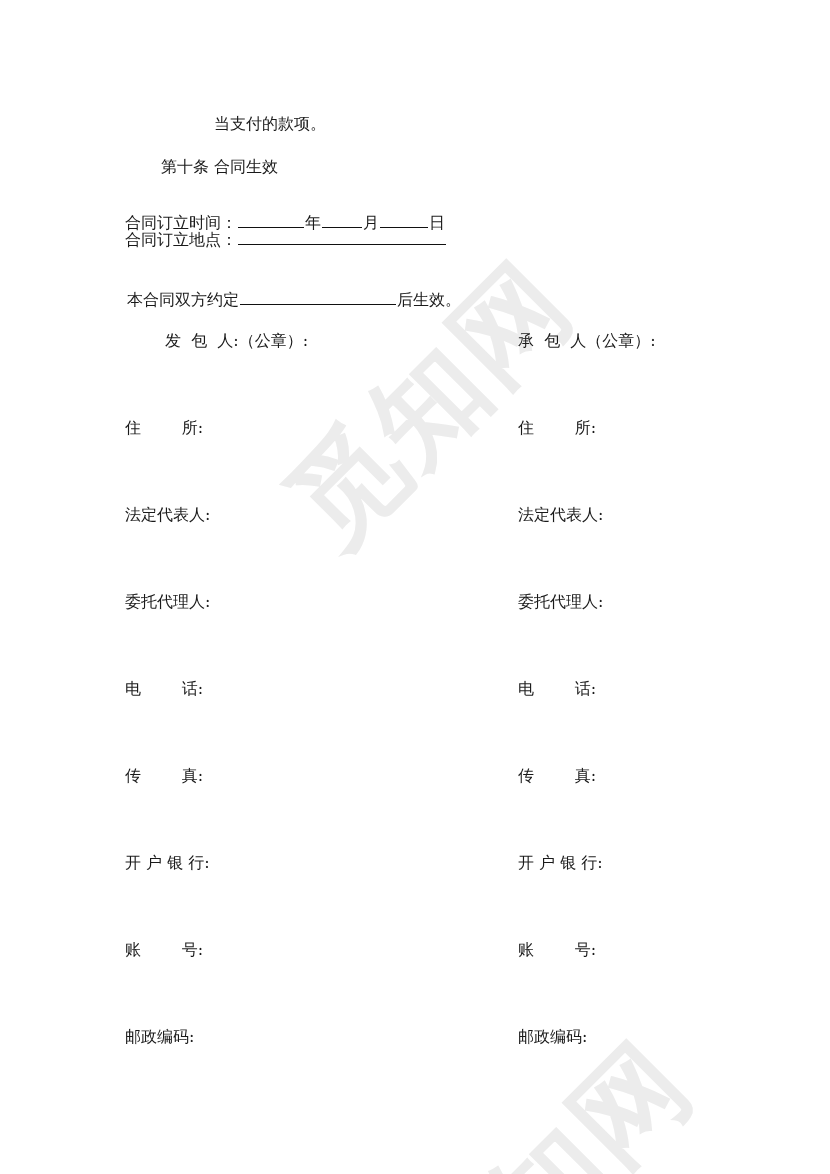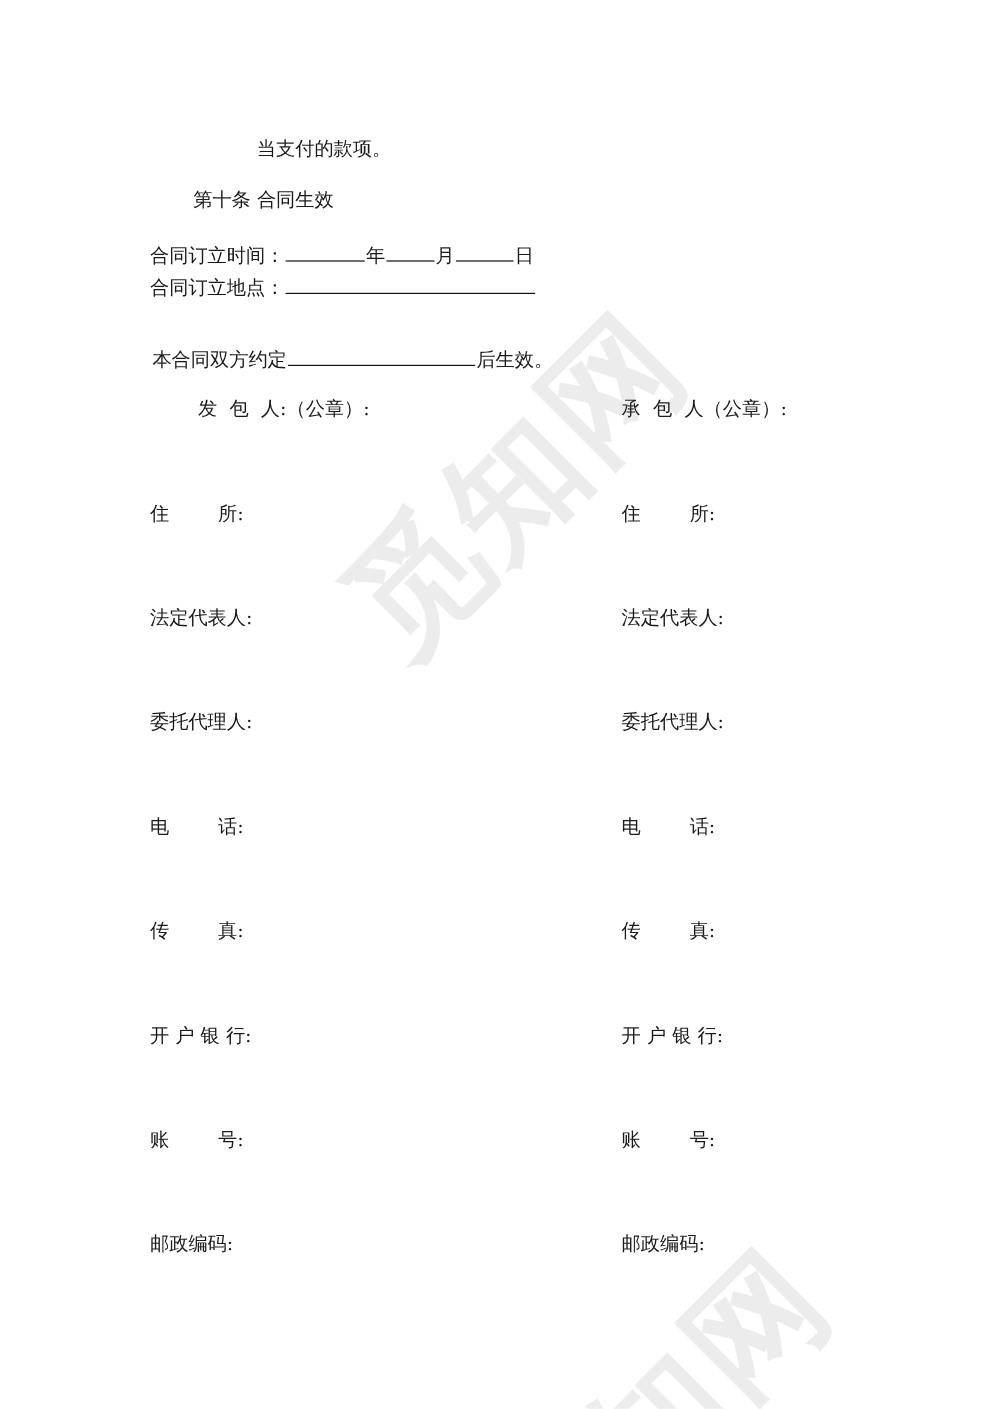--- a/index.html
+++ b/index.html
@@ -12,21 +12,21 @@
 </style>
 </head>
 <body>
 
 <div class="wm" style="left:260px;top:330px;">觅知网</div>
 <div class="wm" style="left:380px;top:1110px;">觅知网</div>
 
 <div class="line" style="left:186px;top:114px;margin-left:28px;">当支付的款项。</div>
 <div class="line" style="left:125px;top:157px;margin-left:36px;">第十条  合同生效</div>
 
-<div class="line" style="left:125px;top:201px;">
+<div class="line" style="left:125px;top:211px;">
   <span>合同订立时间：</span><span class="u" style="width:66px;"></span><span>年</span><span class="u" style="width:40px;"></span><span>月</span><span class="u" style="width:48px;"></span><span>日</span>
 </div>
 
 <div class="line" style="left:125px;top:228px;">
   <span>合同订立地点：</span><span class="u" style="width:208px;"></span>
 </div>
 
 <div class="line" style="left:127px;top:288px;">
   <span>本合同双方约定</span><span class="u" style="width:156px;"></span><span>后生效。</span>
 </div>

